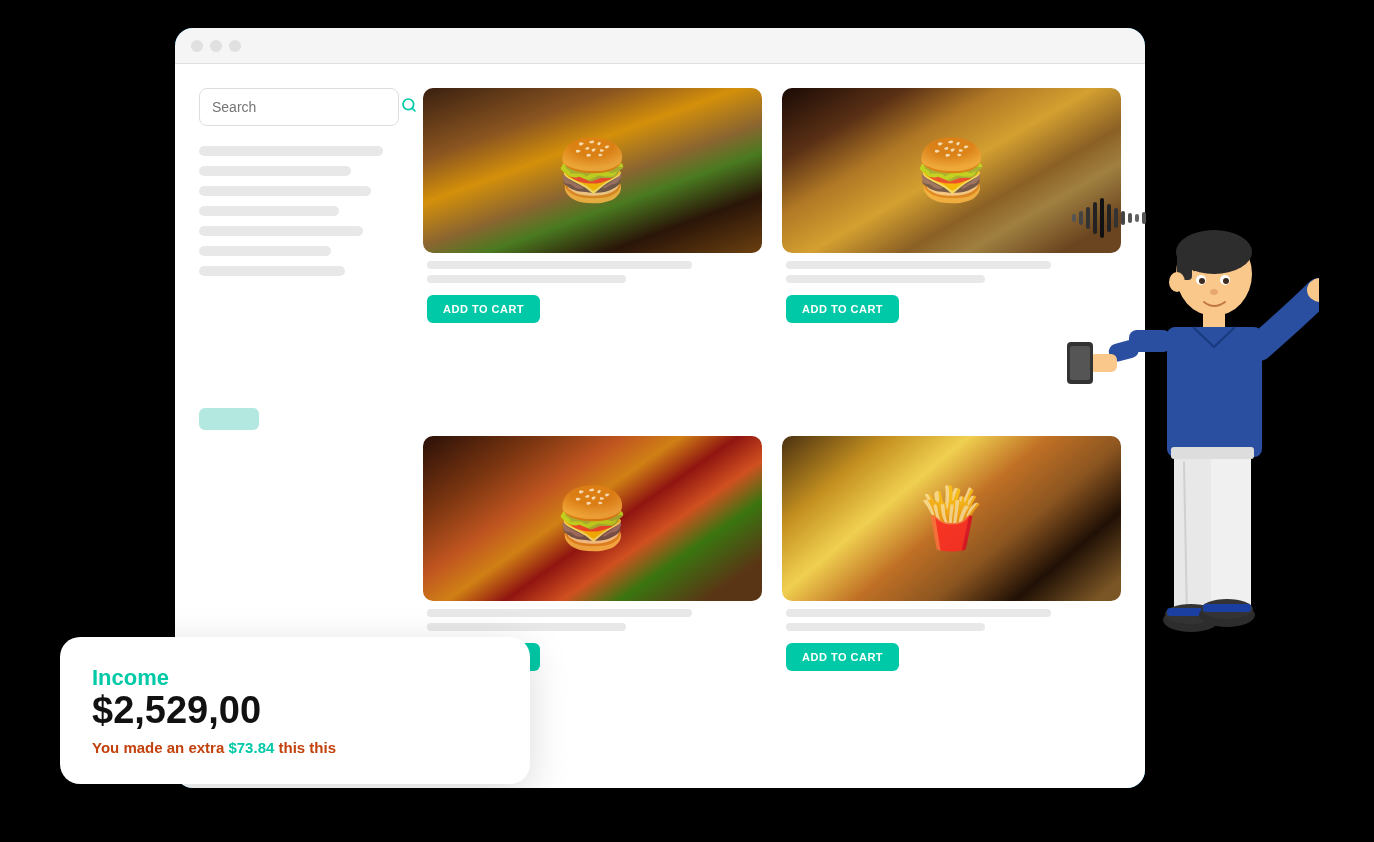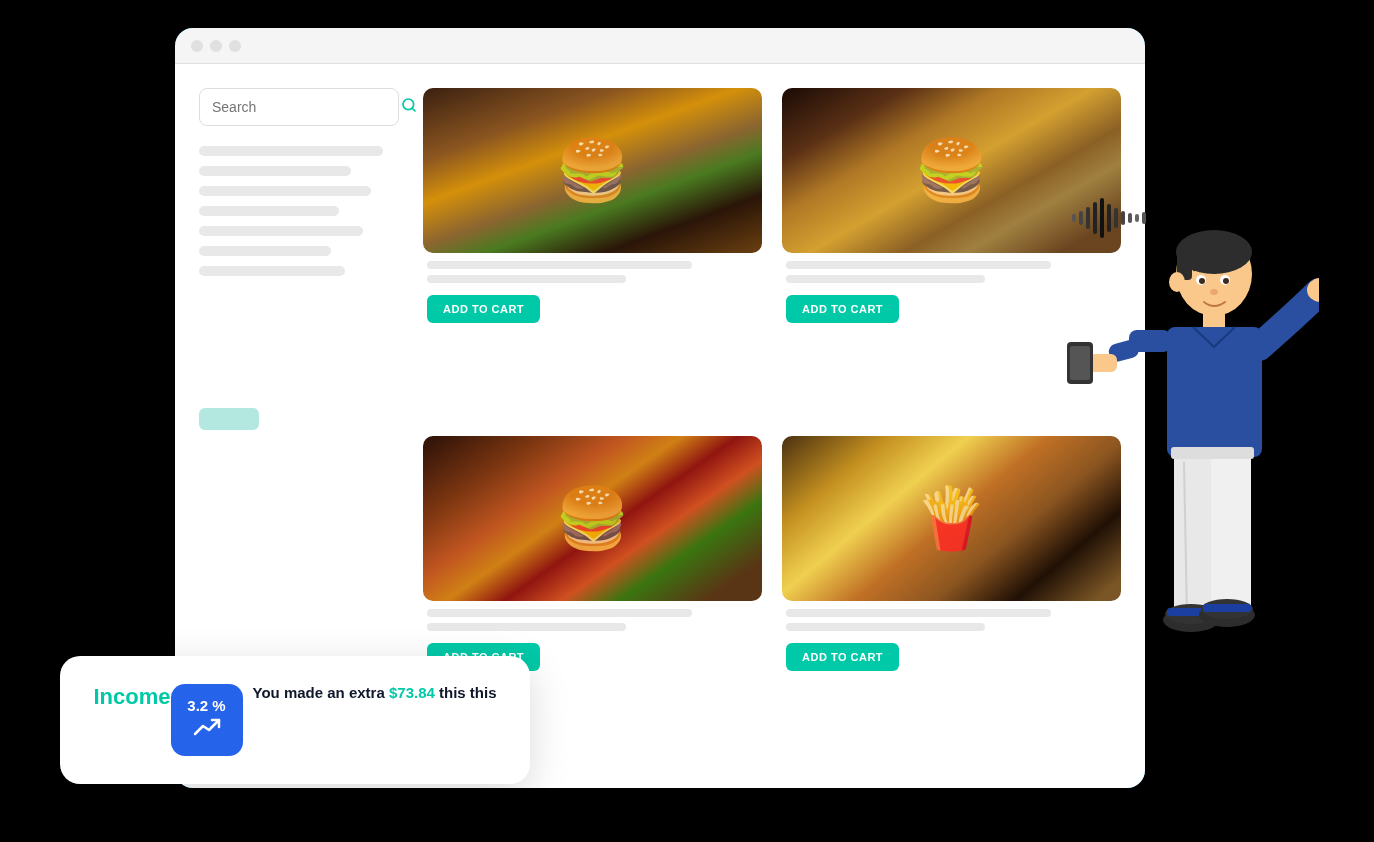--- a/index.html
+++ b/index.html
@@ -182,21 +182,21 @@
     .income-card {
       position: absolute;
       left: 60px;
       bottom: 58px;
       width: 470px;
       background: #fff;
       border-radius: 20px;
       padding: 28px 32px;
       box-shadow: 0 10px 40px rgba(0,0,0,0.15);
       display: flex;
-      flex-direction: row;
+      flex-direction: column;
       gap: 10px;
       justify-content: center;
     }
 
     .income-header {
       display: flex;
       align-items: flex-start;
       justify-content: space-between;
     }
 
@@ -232,21 +232,21 @@
       color: #111;
       line-height: 1;
     }
 
     .income-sub {
       font-size: 15px;
       color: #555;
     }
 
     .income-sub span {
-      color: #0f172a;
+      color: #c2410c;
       font-weight: 600;
     }
 
     
     .trend-arrow {
       font-size: 18px;
     }
 
     .food-bg-1 { background: linear-gradient(160deg, #3a2010 0%, #8b5520 25%, #d4900a 40%, #8b6530 55%, #4a7a20 65%, #2a1508 80%, #6b4010 100%); }
     .food-bg-2 { background: linear-gradient(150deg, #1a0a05 0%, #5a3015 20%, #b07825 35%, #d4a030 50%, #8b6025 65%, #a08040 75%, #6b4520 90%); }
@@ -362,29 +362,21 @@
   <div style="width:4px; height:14px; background:#444; border-radius:2px;"></div>
   <div style="width:4px; height:10px; background:#555; border-radius:2px;"></div>
   <div style="width:4px; height:8px; background:#666; border-radius:2px;"></div>
   <div style="width:4px; height:12px; background:#555; border-radius:2px;"></div>
 </div>
 
 <div class="income-card">
   <div class="income-header">
     <div>
       <div class="income-title">Income</div>
-    </div>
-    <div class="income-badge">
-      <span class="badge-percent">3.2 %</span>
-      <span class="trend-arrow">
-        <svg width="28" height="22" viewBox="0 0 28 22" fill="none">
-          <polyline points="2,18 10,10 16,14 26,4" stroke="white" stroke-width="2.5" stroke-linecap="round" stroke-linejoin="round" fill="none"></polyline>
-          <polyline points="19,4 26,4 26,11" stroke="white" stroke-width="2.5" stroke-linecap="round" stroke-linejoin="round" fill="none"></polyline>
-        </svg>
-      </span>
+      <div class="income-amount">$2,529,00</div>
     </div>
   </div>
   <div class="income-sub">
     <span>You made an extra </span><span style="color:#00c9a7; font-weight:600;">$73.84</span><span> this this</span>
   </div>
 </div>
 
 <div style="position:absolute; right:55px; bottom:20px; width:290px; height:620px;">
   <svg viewBox="0 0 290 620" width="290" height="620" xmlns="http://www.w3.org/2000/svg">
 

